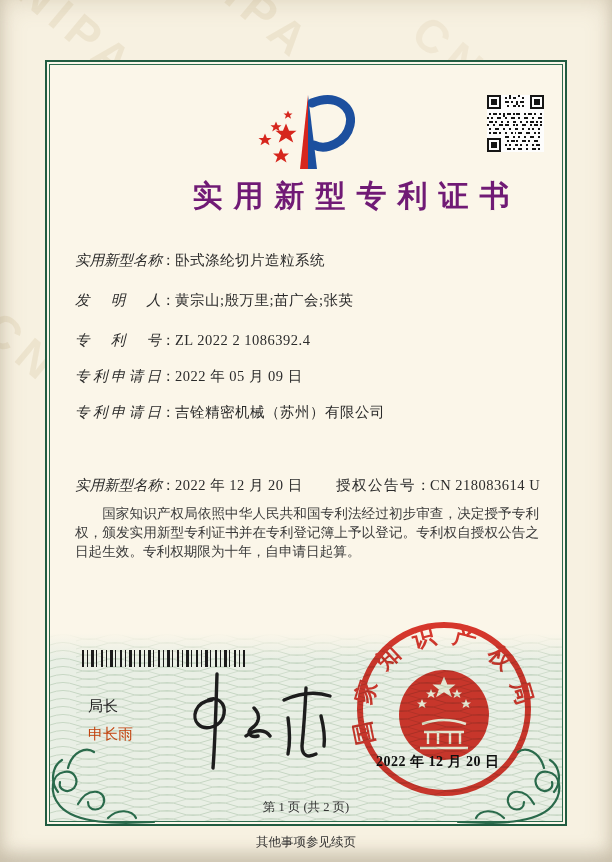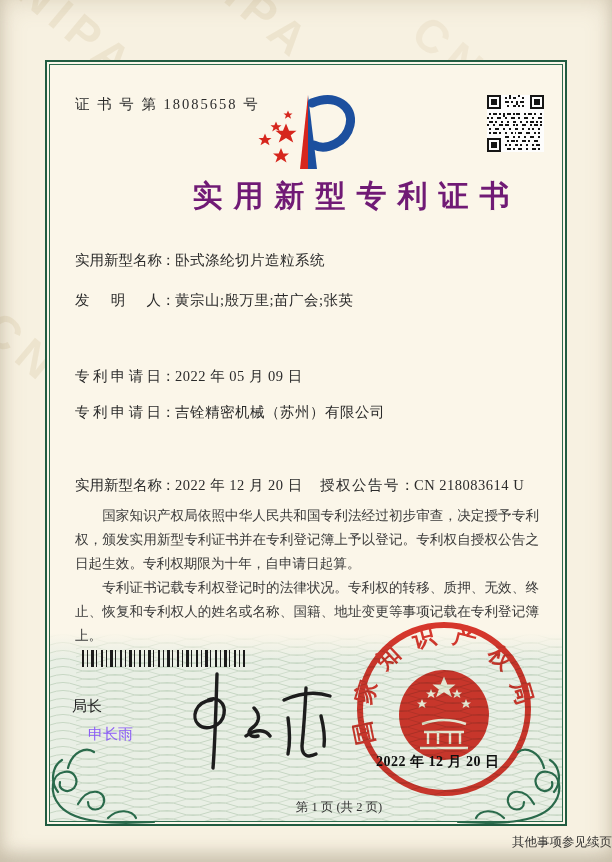--- a/index.html
+++ b/index.html
@@ -27,50 +27,50 @@
   .band-fade{position:absolute;left:0;right:0;top:0;height:26px;
              background:linear-gradient(#fbf6e9,rgba(251,246,233,0));}
   
   .certno{position:absolute;left:75px;top:95px;font-size:14.5px;letter-spacing:2px;color:#2c2c2c;}
   .logo{position:absolute;left:238px;top:85px;}
   .qr{position:absolute;left:487px;top:95px;}
   .title{position:absolute;left:45px;top:176px;width:612px;text-align:center;
          font-size:30px;font-weight:bold;color:#701a75;letter-spacing:11px;text-indent:11px;}
   
   .row{position:absolute;left:75px;width:478px;font-size:14.5px;color:#2b2b2b;white-space:nowrap;}
-  .flabel{display:inline-block;width:86px;text-align:justify;text-align-last:justify;vertical-align:bottom;}
+  .flabel{display:inline-block;width:86px;text-align:justify;text-align-last:justify;vertical-align:bottom;font-style:italic;}
   .colon{display:inline-block;width:14px;}
   .fval{letter-spacing:.5px;}
   .r1{top:251px}.r2{top:291px}.r3{top:331px}.r4{top:367px}.r5{top:403px}.r6{top:441px}.r7{top:476px}
   .pair2{position:absolute;left:245px;top:0;}
-  .flabel2{letter-spacing:1.5px;}
+  .flabel2{letter-spacing:1.5px;margin-left:16px;}
   
   .bodytext{position:absolute;left:75px;top:504px;width:464px;font-size:13.6px;
-            line-height:24px;color:#3a3a3a;text-align:justify;}
+            line-height:19px;color:#3a3a3a;text-align:justify;}
   .bodytext p{margin:0;text-indent:2em;}
   
   .barcode{position:absolute;left:82px;top:650px;width:163px;height:17px;
     background:
      repeating-linear-gradient(90deg,#1b1b1b 0 2px,rgba(0,0,0,0) 2px 5px,#1b1b1b 5px 6px,rgba(0,0,0,0) 6px 9px,#1b1b1b 9px 12px,rgba(0,0,0,0) 12px 14px,#1b1b1b 14px 15px,rgba(0,0,0,0) 15px 19px);}
   
-  .sig-title{position:absolute;left:72px;top:697px;font-size:15px;color:#222;}
-  .sig-name{position:absolute;left:88px;top:725px;font-size:15px;color:#8b5cf6;}
+  .sig-title{position:absolute;left:88px;top:697px;font-size:15px;color:#222;}
+  .sig-name{position:absolute;left:88px;top:725px;font-size:15px;color:#c2410c;}
   .sig-svg{position:absolute;left:150px;top:666px;}
   
   .seal{position:absolute;left:352px;top:620px;mix-blend-mode:multiply;}
   .seal-date{position:absolute;left:376px;top:753px;width:140px;font-size:14px;
              font-weight:bold;color:#101010;letter-spacing:.5px;white-space:nowrap;}
   
   .orn{position:absolute;bottom:36px;}
   .orn-l{left:46px;}
   .orn-r{right:46px;transform:scaleX(-1);}
   
   .pageinfo{position:absolute;left:45px;top:799px;width:522px;text-align:center;
-            font-size:12.5px;color:#333;padding-left:33px;}
-  .contnote{position:absolute;left:0;top:834px;width:612px;text-align:right;
+            font-size:12.5px;color:#333;}
+  .contnote{position:absolute;left:0;top:834px;width:612px;text-align:center;
             font-size:12.5px;color:#333;}
 </style>
 </head>
 <body>
 
 <div class="page">
 
   <span class="wm w1">CNIPA</span>
   <span class="wm w2">CNIPA</span>
   <span class="wm w3">CNIPA</span>
@@ -89,21 +89,20 @@
           </pattern>
         </defs>
         <rect width="516" height="188" fill="#e9efe5"></rect>
         <rect width="516" height="188" fill="url(#wv)"></rect>
         <rect width="516" height="188" fill="url(#wv)" transform="translate(26,4)" opacity=".7"></rect>
       </svg>
       <div class="band-fade"></div>
     </div>
   </div>
 
-  <div class="certno">证 书 号 第 18085658 号</div>
 
   <svg class="logo" width="140" height="90" viewBox="0 0 140 90" xmlns="http://www.w3.org/2000/svg">
     <defs>
       <path id="st" d="M0,-10 L2.9,-3.1 10,-3.1 4.5,1.2 6.9,8.1 0,3.8 -6.9,8.1 -4.5,1.2 -10,-3.1 -2.9,-3.1 Z"></path>
     </defs>
     <path d="M74 18 C98 8 116 22 112 40 C108 58 88 66 76 60" fill="none" stroke="#1c4f9e" stroke-width="9" stroke-linecap="round"></path>
     <polygon points="70,10 62,84 70,84" fill="#d6261d"></polygon>
     <polygon points="70,10 70,84 79,84" fill="#1c4f9e"></polygon>
     <use href="#st" transform="translate(50,30) scale(0.45)" fill="#d6261d"></use>
     <use href="#st" transform="translate(38,42) scale(0.55)" fill="#d6261d"></use>
@@ -133,36 +132,38 @@
   </svg>
 
   <div class="title">实用新型专利证书</div>
 
   <div class="row r1">
     <span class="flabel">实用新型名称</span><span class="colon">：</span><span class="fval">卧式涤纶切片造粒系统</span>
   </div>
   <div class="row r2">
     <span class="flabel">发明人</span><span class="colon">：</span><span class="fval">黄宗山;殷万里;苗广会;张英</span>
   </div>
+  <div class="row r3">
+    <span class="flabel">专利号</span><span class="colon">：</span><span class="fval">ZL 2022 2 1086392.4</span>
+  </div>
   <div class="row r4">
     <span class="flabel">专利申请日</span><span class="colon">：</span><span class="fval">2022 年 05 月 09 日</span>
   </div>
   <div class="row r5">
     <span class="flabel">专利申请日</span><span class="colon">：</span><span class="fval">吉铨精密机械（苏州）有限公司</span>
   </div>
   <div class="row r7">
     <span class="flabel">实用新型名称</span><span class="colon">：</span><span class="fval">2022 年 12 月 20 日</span>
     <span class="pair2">
       <span class="flabel2">授权公告号</span><span class="colon">：</span><span class="fval">CN 218083614 U</span>
     </span>
   </div>
 
   <div class="bodytext">
     <p>国家知识产权局依照中华人民共和国专利法经过初步审查，决定授予专利权，颁发实用新型专利证书并在专利登记簿上予以登记。专利权自授权公告之日起生效。专利权期限为十年，自申请日起算。</p>
-    <p>专利证书记载专利权登记时的法律状况。专利权的转移、质押、无效、终止、恢复和专利权人的姓名或名称、国籍、地址变更等事项记载在专利登记簿上。</p>
   </div>
 
   <div class="barcode"></div>
 
   <div class="sig-title">局长</div>
   <div class="sig-name">申长雨</div>
 
   <svg class="sig-svg" width="185" height="108" viewBox="0 0 185 108" xmlns="http://www.w3.org/2000/svg">
     <g fill="none" stroke="#1d1d1d" stroke-width="3.4" stroke-linecap="round" stroke-linejoin="round">
       <path d="M62 34 C44 36 42 52 48 58 C56 66 72 60 74 48 C76 36 66 30 58 34"></path>

